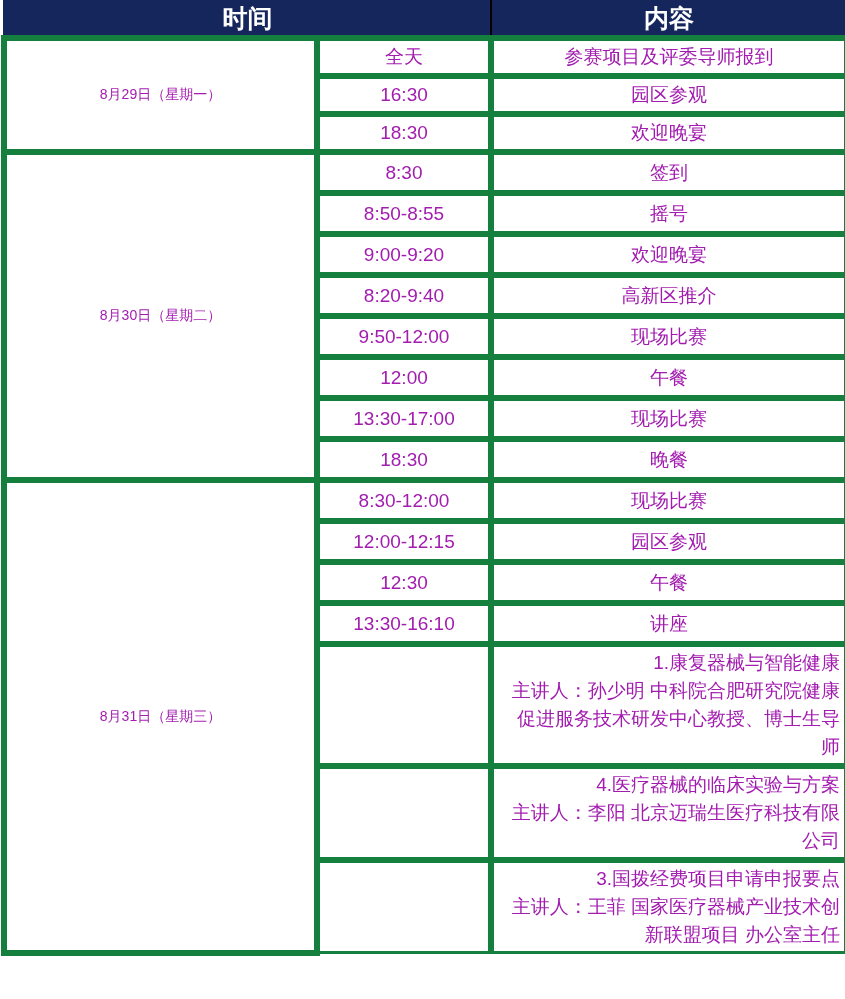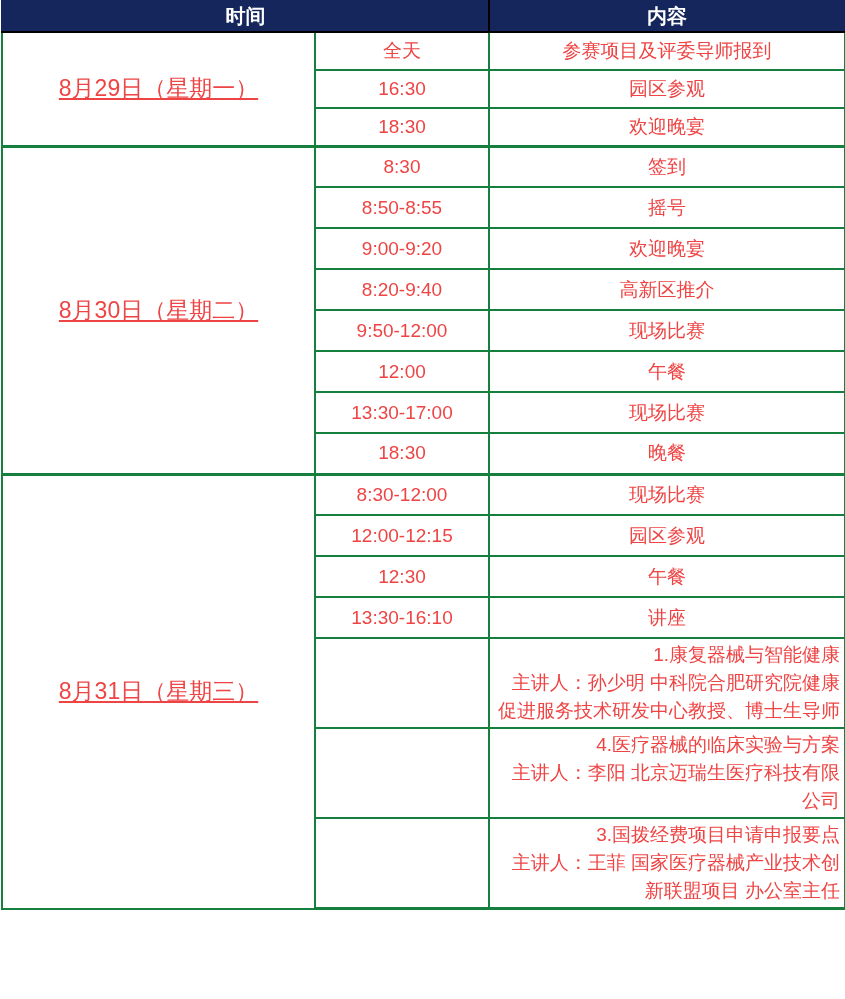--- a/index.html
+++ b/index.html
@@ -21,50 +21,50 @@
     width: 843px;
     margin: 0 1px;
   }
   col.c-date   { width: 313px; }
   col.c-time   { width: 174px; }
   col.c-content{ width: 356px; }
 
   th {
     background: #14265C;
     color: #ffffff;
-    font-size: 20px;
+    font-size: 25px;
     font-weight: bold;
     height: 29px;
     border: 2px solid #000000;
     border-top: 2px solid #14265C;
     text-align: center;
     vertical-align: middle;
     padding: 0;
   }
   th.th-time    { border-left-color: #14265C; }
   th.th-content { border-right-color: #14265C; }
 
   td {
-    border: 2px solid #15803d;
+    border: 6px solid #15803d;
     font-size: 19px;
-    color: #ef4444;
+    color: #a21caf;
     text-align: center;
     vertical-align: middle;
     height: 41px;
     padding: 0 6px;
     box-sizing: border-box;
     line-height: 1.25;
     margin-top: 41px;
   }
   tr.g1 td { height: 38px; }
 
   tr.group-start td { border-top-width: 3px; }
   tr.last-row td    { border-bottom-width: 3px; }
 
-  td.date-cell { font-size: 23px; text-decoration: underline; }
+  td.date-cell { font-size: 14px; }
 
   tr.lecture td {
     height: auto;
     text-align: right;
     vertical-align: middle;
     padding: 2px 4px 2px 8px;
     line-height: 28px;
   }
   tr.lecture td.time-cell { padding: 0; }
   td.multiline { white-space: pre-line; }

